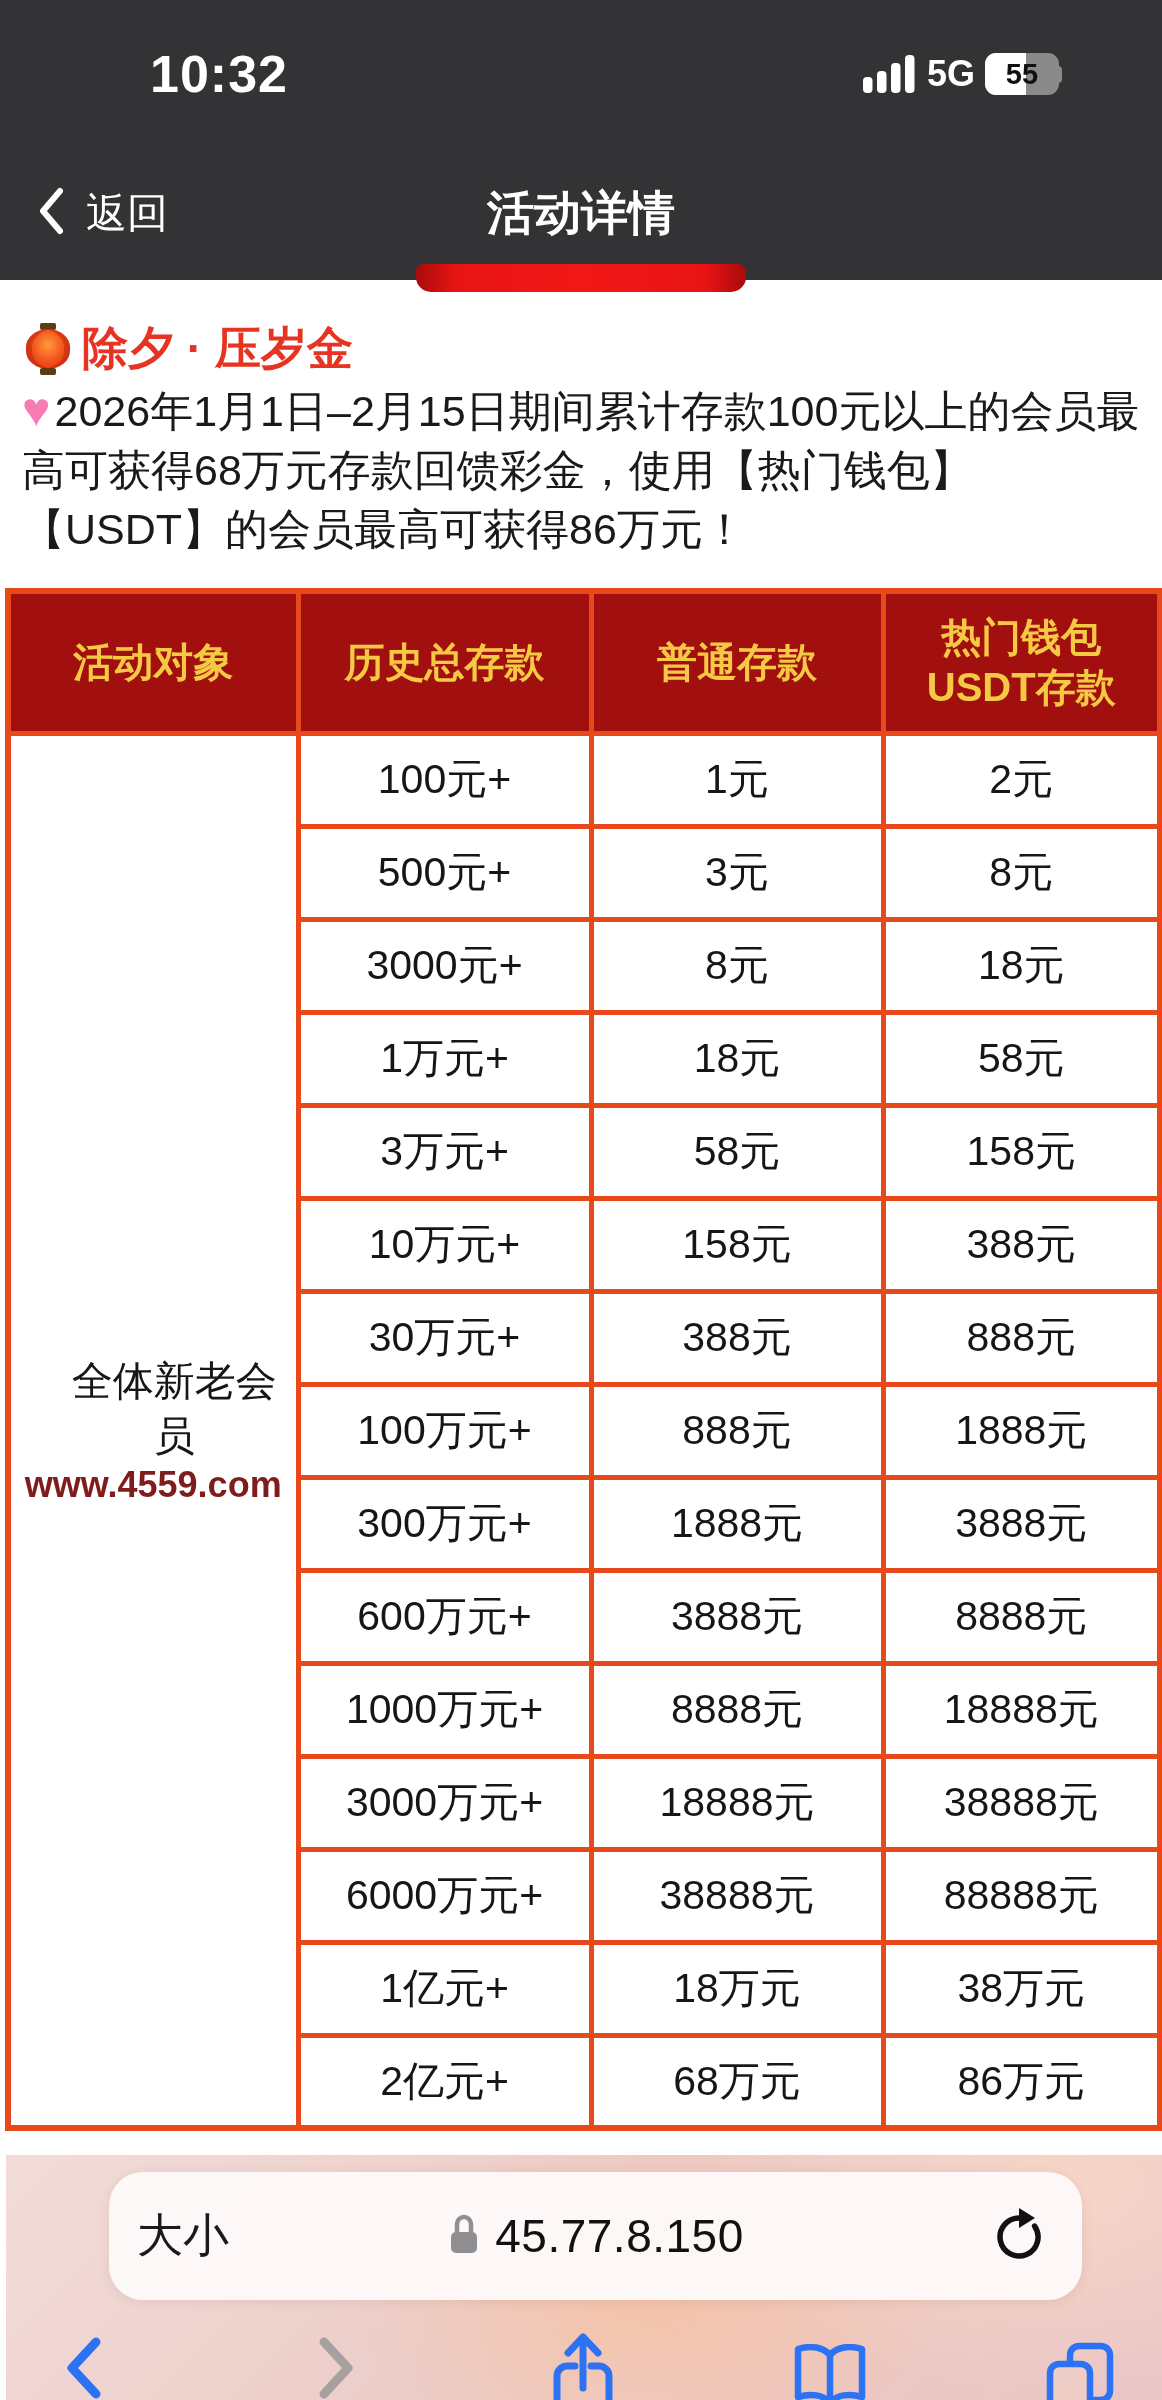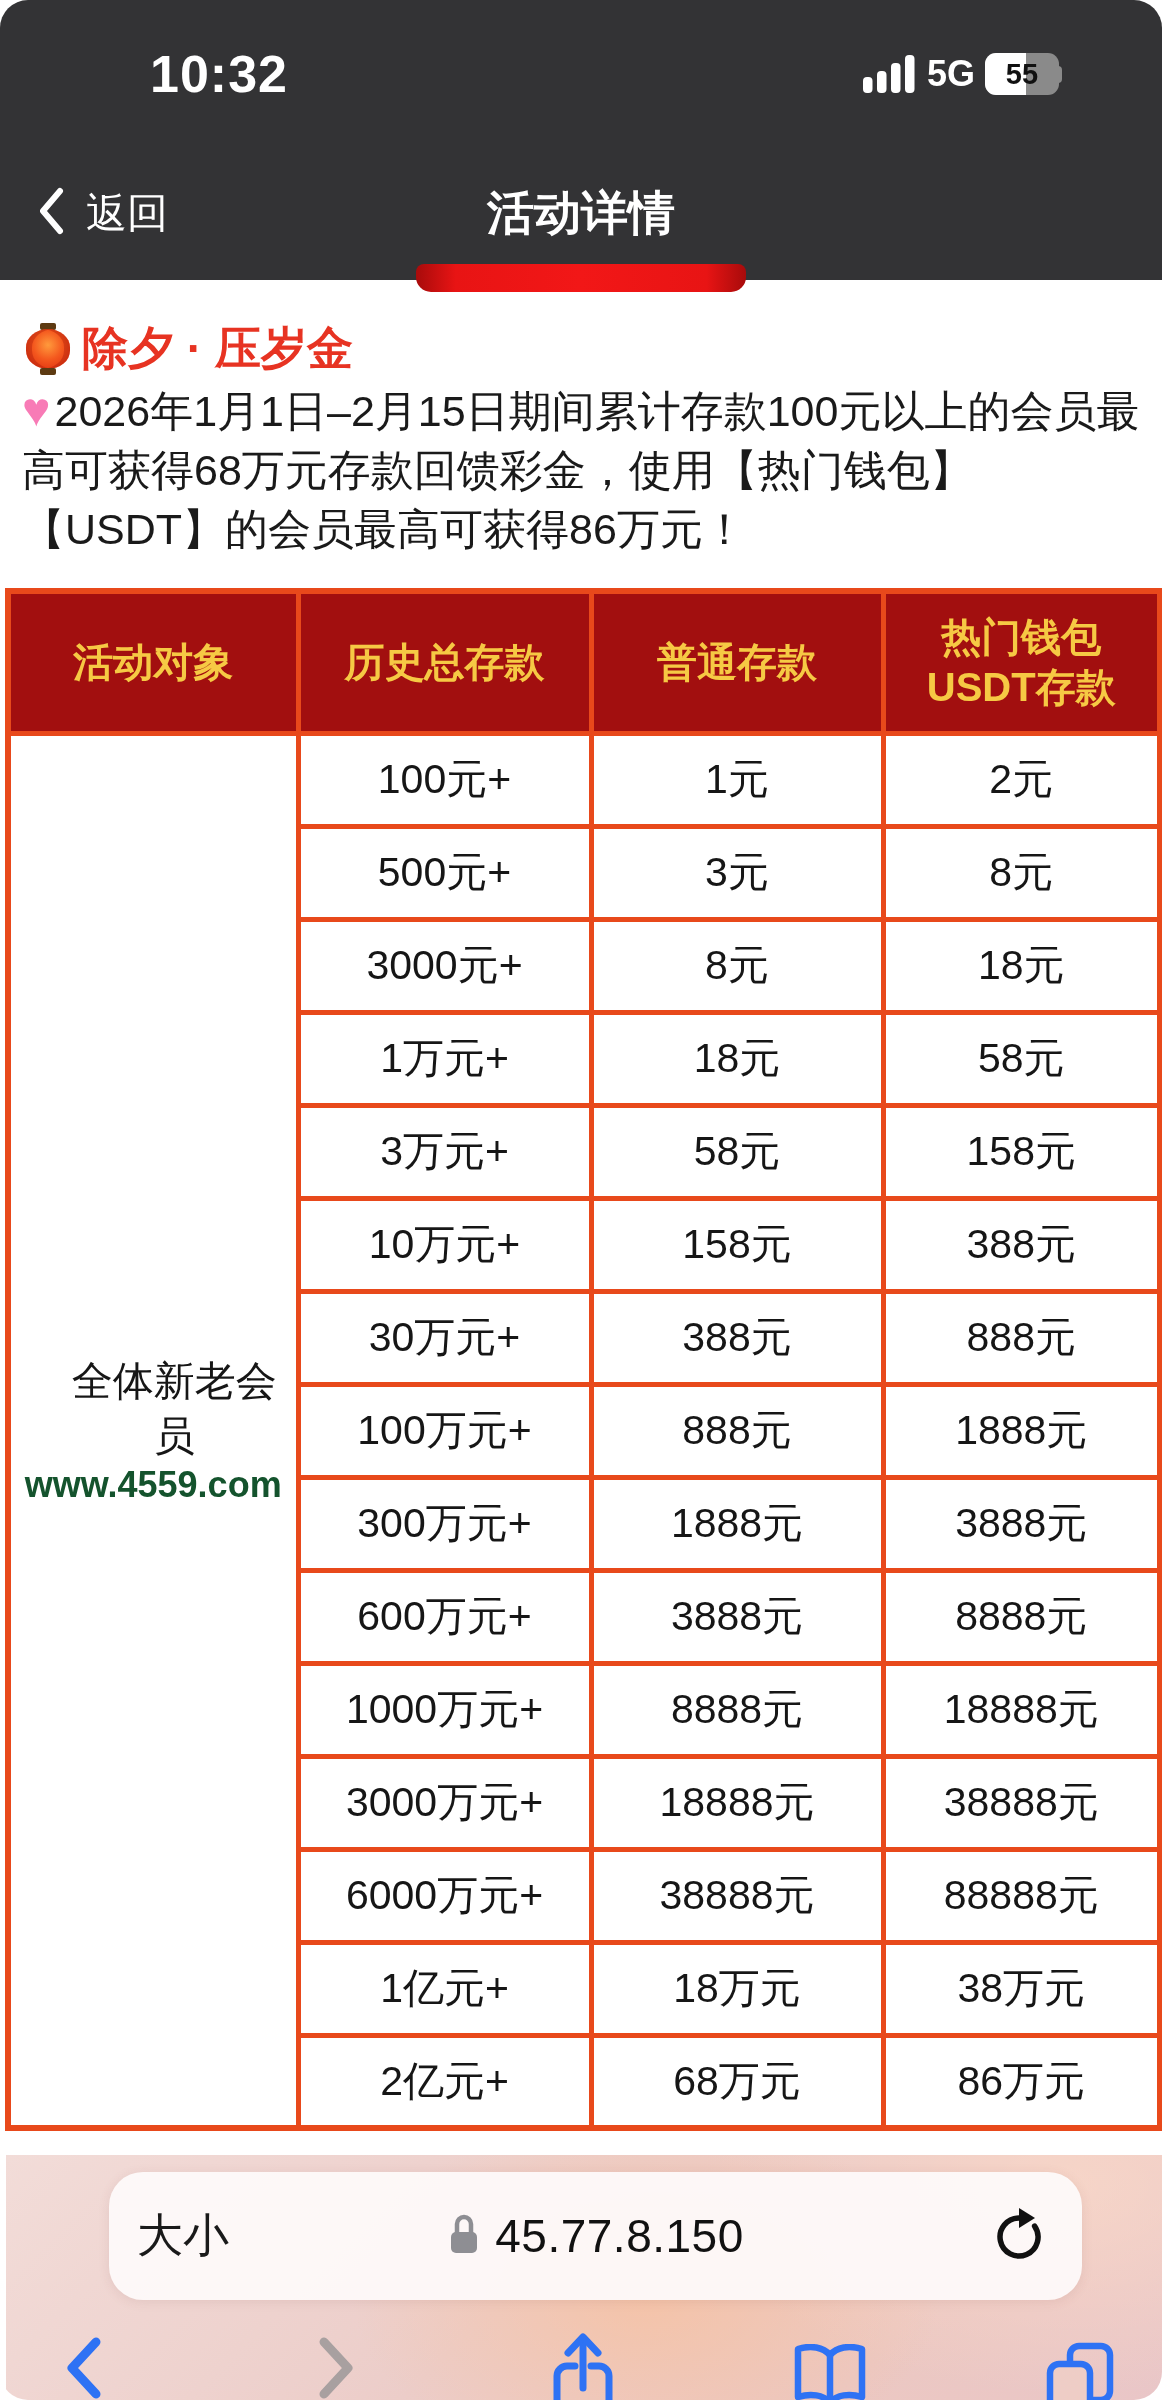--- a/index.html
+++ b/index.html
@@ -1,17 +1,17 @@
 <!DOCTYPE html>
 <html><head>
 <meta charset="utf-8">
 <style>
   html,body{margin:0;padding:0;}
   body{width:1162px;height:2400px;background:#fff;font-family:"Liberation Sans","DejaVu Sans",sans-serif;}
-  .phone{position:relative;width:1162px;height:2400px;overflow:hidden;background:#fff;border-radius:28px;}
+  .phone{position:relative;width:1162px;height:2400px;overflow:hidden;background:#fff;}
 
   
   .statusnav{position:absolute;top:0;left:0;width:100%;height:280px;background:#333335;z-index:2;}
   .time{position:absolute;left:150px;top:44px;color:#fff;font-size:52px;font-weight:700;letter-spacing:1px;}
   .status-icons{position:absolute;right:100px;top:50px;display:flex;align-items:center;gap:10px;height:48px;}
   .net-label{color:#fff;font-size:36px;font-weight:700;}
   .battery{position:relative;width:74px;height:42px;border-radius:11px;background:#8a8a8a;overflow:hidden;}
   .battery .fill{position:absolute;left:0;top:0;bottom:0;width:55%;background:#fff;}
   .battery .pct{position:absolute;inset:0;display:flex;align-items:center;justify-content:center;color:#111;font-size:29px;font-weight:700;}
   .battery-nub{width:7px;height:17px;background:#8a8a8a;border-radius:0 4px 4px 0;margin-left:-14px;}
@@ -42,21 +42,21 @@
   .heart{color:#f87bb6;font-size:48px;line-height:59px;margin-right:4px;}
 
   
   table.bonus{position:absolute;left:5px;top:308px;width:1152px;border-collapse:collapse;table-layout:fixed;background:#fff;border:6px solid #e8491b;}
   .bonus th,.bonus td{border:5px solid #e8491b;text-align:center;vertical-align:middle;padding:0;}
   .bonus thead tr{height:142px;}
   .bonus tbody tr{height:93px;}
   .bonus th{background:#a20f0f;color:#f6c944;font-size:40px;font-weight:700;white-space:pre-line;line-height:50px;}
   .bonus td{font-size:41px;color:#161616;}
   .audience-name{font-size:41px;color:#161616;padding-left:42px;}
-  .audience-link{font-size:36px;font-weight:700;color:#14532d;cursor:pointer;}
+  .audience-link{font-size:36px;font-weight:700;color:#7f1d1d;cursor:pointer;}
 
   
   .bottombar{position:absolute;left:6px;top:2155px;width:100%;height:260px;
     background:
       radial-gradient(420px 260px at 640px 140px, rgba(255,186,132,0.45), rgba(255,186,132,0) 70%),
       radial-gradient(520px 300px at 1060px 30px, rgba(255,224,205,0.55), rgba(255,224,205,0) 70%),
       linear-gradient(135deg,#f2dcd8 0%,#eccdc9 45%,#ecc8c2 75%,#e9c6c8 100%);}
   .url-pill{position:absolute;left:103px;top:17px;width:973px;height:128px;border-radius:34px;
     background:rgba(253,249,249,0.96);box-shadow:0 2px 12px rgba(120,60,60,0.10);
     display:flex;align-items:center;}

